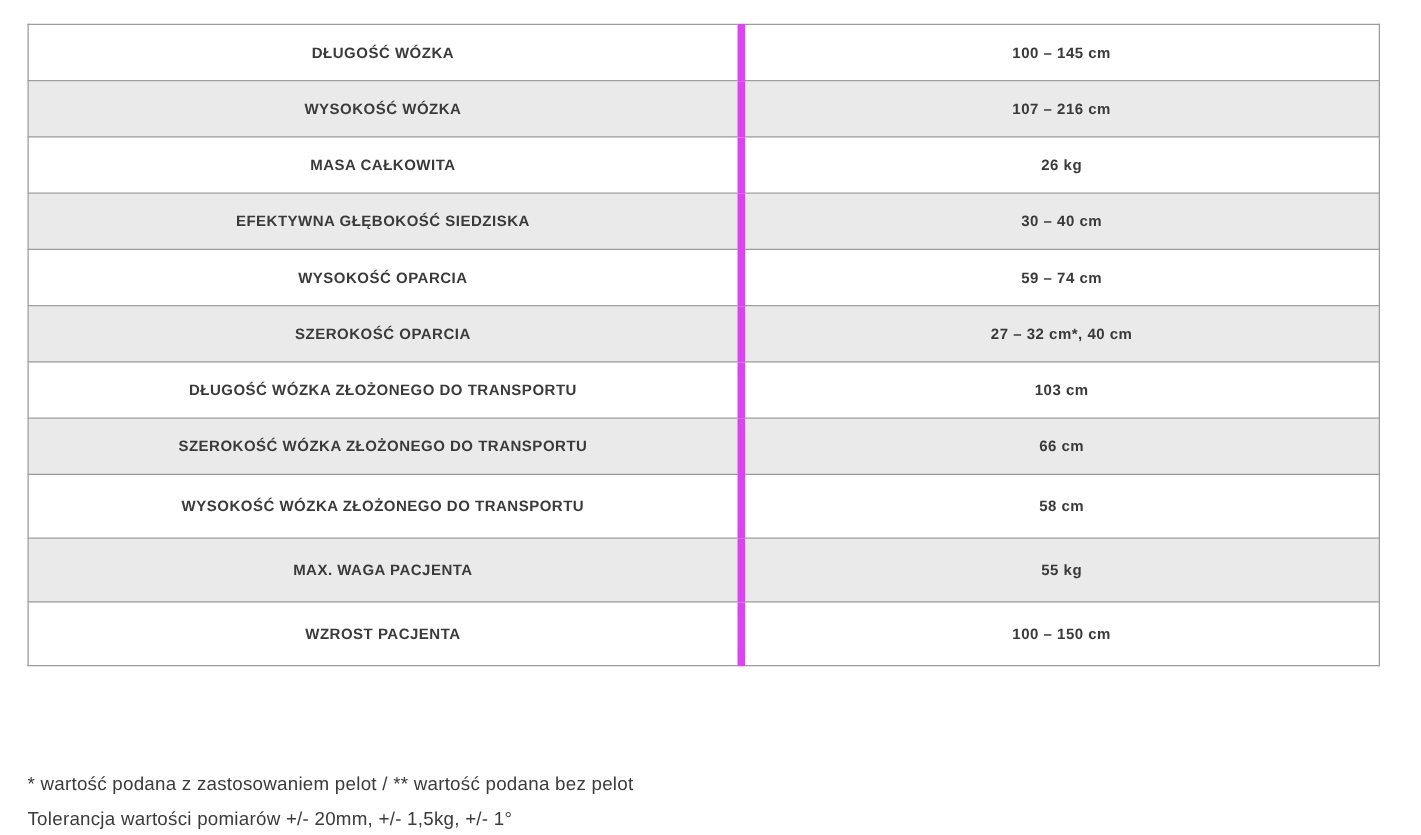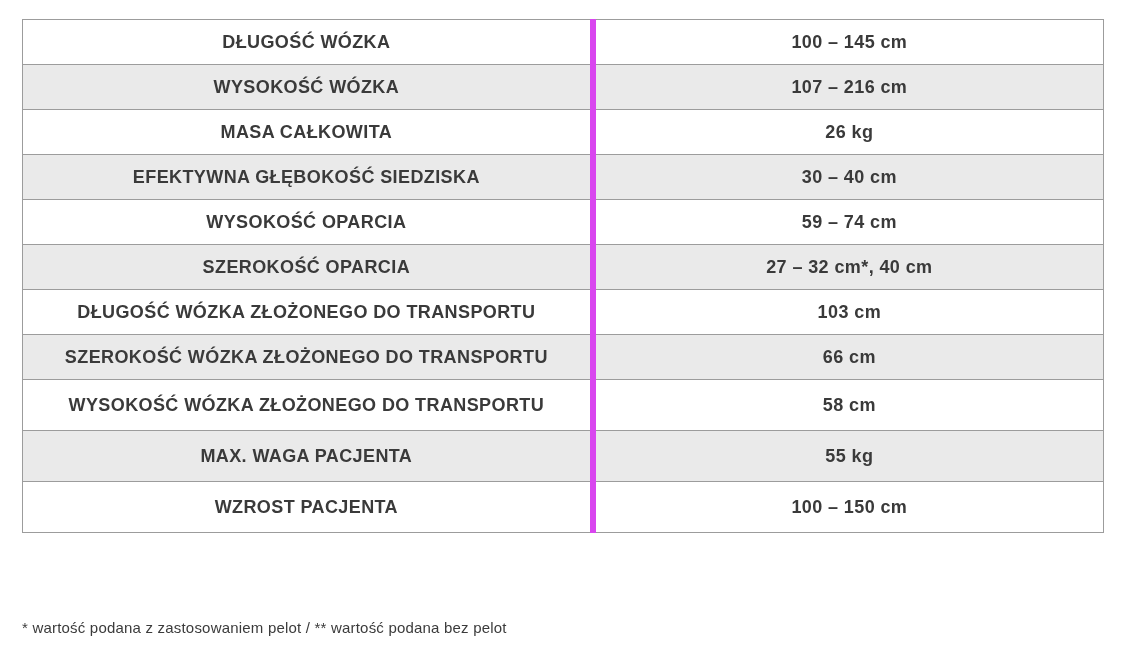--- a/index.html
+++ b/index.html
@@ -22,21 +22,21 @@
     width: 1082px;
     border-collapse: collapse;
     table-layout: fixed;
   }
   .spec-table td {
     border: 1px solid #9c9c9c;
     height: 40px;
     padding: 2px 12px;
     text-align: center;
     vertical-align: middle;
-    font-size: 18px;
+    font-size: 12px;
     font-weight: bold;
     letter-spacing: 0.4px;
     color: #3a3a3a;
     background: #ffffff;
   }
   .spec-table .label-cell { width: 50.2%; }
   .spec-table .value-cell {
     border-left: 6px solid #d946ef;
   }
   .spec-table tr:nth-child(even) td { background: #eaeaea; }
@@ -104,15 +104,16 @@
   </tr>
         <tr class="spec-row">
     <td class="label-cell">WZROST PACJENTA</td>
     <td class="value-cell">100 – 150 cm</td>
   </tr>
       </tbody>
   </table>
 
   <div class="footnotes">
     <p>* wartość podana z zastosowaniem pelot / ** wartość podana bez pelot</p>
+    <p>Tolerancja wartości pomiarów +/- 20mm, +/- 1,5kg, +/- 1°</p>
   </div>
 
 </div>
 
 </body></html>

